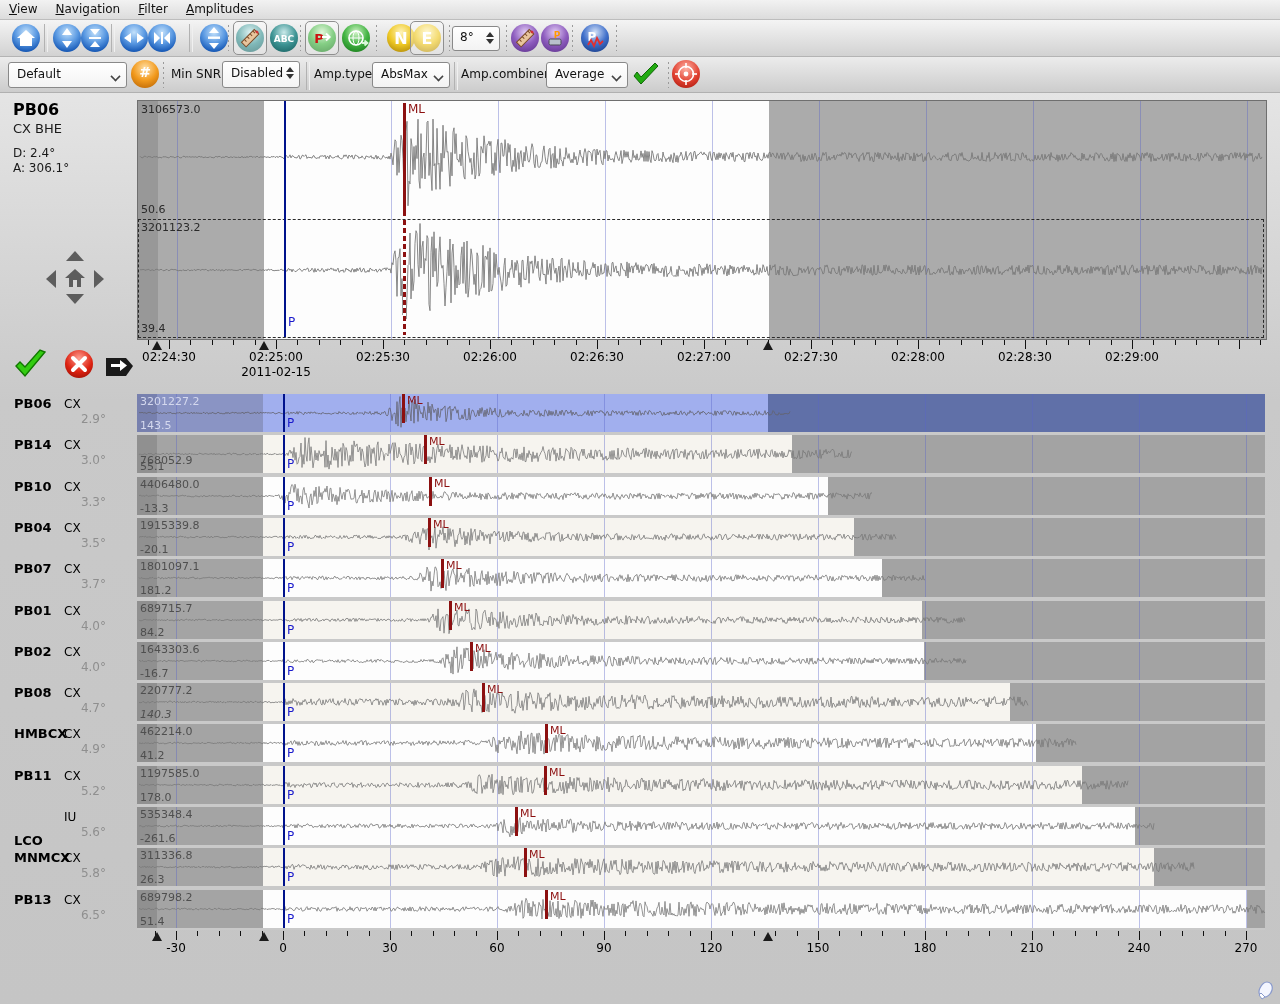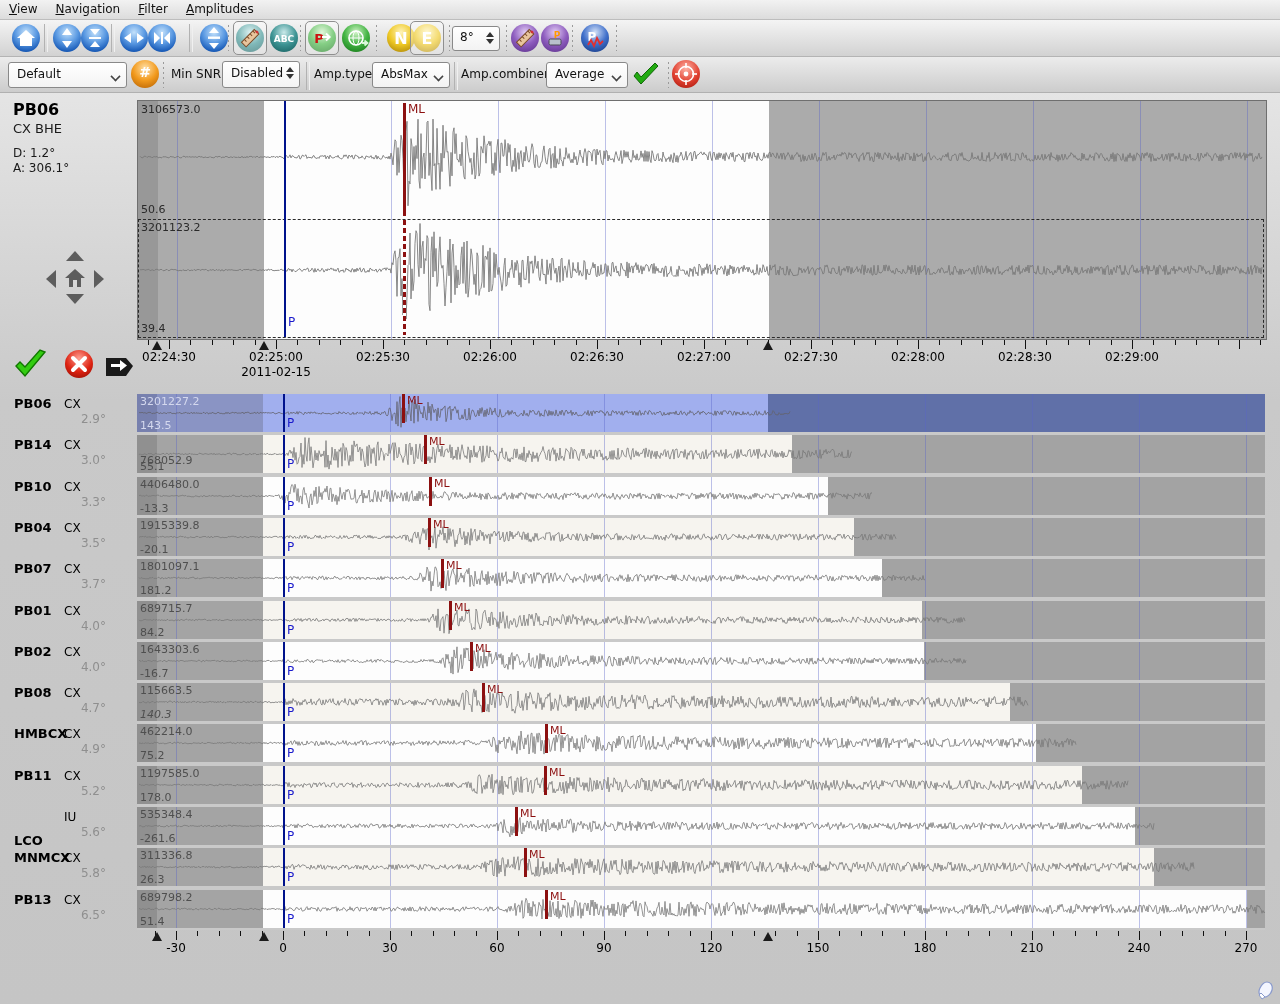--- a/index.html
+++ b/index.html
@@ -260,21 +260,21 @@
       <line x1="14" y1="20" x2="14" y2="25" stroke="#fff" stroke-width="1.6"></line>
       <line x1="3" y1="14" x2="8" y2="14" stroke="#fff" stroke-width="1.6"></line>
       <line x1="20" y1="14" x2="25" y2="14" stroke="#fff" stroke-width="1.6"></line>
     </svg>
   </div>
 </div>
 
 <div>
   <div id="sidebar-station">PB06</div>
   <div id="sidebar-channel">CX  BHE</div>
-  <div id="sidebar-dist">D:  1.2°</div>
+  <div id="sidebar-dist">D:  2.4°</div>
   <div id="sidebar-azi">A:  306.1°</div>
 
   <div class="nav-tri" style="left:66px;top:251px;border-left:9px solid transparent;border-right:9px solid transparent;border-bottom:10px solid #5d5d5d;"></div>
   <div class="nav-tri" style="left:46px;top:270px;border-top:9px solid transparent;border-bottom:9px solid transparent;border-right:10px solid #5d5d5d;"></div>
   <svg style="position:absolute;left:63px;top:266px;" width="24" height="24" viewBox="0 0 24 24">
     <path d="M12 3 L22 12 H18 V21 H6 V12 H2 Z" fill="#5d5d5d"></path>
     <rect x="10" y="14" width="4" height="7" fill="#d9d9d9"></rect>
   </svg>
   <div class="nav-tri" style="left:94px;top:270px;border-top:9px solid transparent;border-bottom:9px solid transparent;border-left:10px solid #5d5d5d;"></div>
   <div class="nav-tri" style="left:66px;top:294px;border-left:9px solid transparent;border-right:9px solid transparent;border-top:10px solid #5d5d5d;"></div>
@@ -623,21 +623,21 @@
       <div class="gridline" style="left: 895px;"></div>
       <div class="gridline" style="left: 1002px;"></div>
       <div class="gridline" style="left: 1109px;"></div>
       <svg width="1128" height="38" style="position: absolute; left: 0px; top: 0px;">
         <polyline points="2,19.4 3,19.7 4,19.6 5,19.4 6,18.3 7,19.0 8,19.7 9,19.8 10,19.7 11,18.4 12,19.7 13,19.8 14,19.1 15,18.6 16,18.4 17,19.4 18,19.8 19,19.0 20,18.4 21,19.3 22,18.9 23,18.6 24,19.0 25,18.6 26,19.1 27,18.4 28,19.3 29,18.2 30,19.3 31,19.5 32,18.1 33,18.1 34,18.1 35,19.4 36,19.3 37,18.2 38,18.7 39,19.8 40,18.2 41,19.0 42,19.6 43,18.6 44,19.3 45,19.6 46,18.7 47,19.9 48,18.3 49,19.4 50,19.7 51,19.1 52,19.1 53,18.6 54,19.6 55,18.9 56,18.3 57,18.3 58,18.6 59,19.6 60,18.9 61,18.2 62,19.2 63,19.2 64,19.5 65,18.5 66,19.7 67,19.4 68,19.6 69,18.9 70,18.9 71,19.3 72,18.6 73,18.3 74,18.5 75,19.3 76,18.2 77,19.6 78,18.7 79,19.2 80,19.7 81,18.2 82,19.6 83,18.5 84,18.6 85,19.7 86,19.5 87,18.6 88,19.6 89,19.7 90,18.7 91,19.0 92,18.8 93,18.5 94,19.1 95,18.4 96,19.5 97,18.8 98,19.1 99,18.6 100,19.5 101,19.2 102,18.5 103,19.6 104,19.0 105,19.8 106,18.3 107,18.4 108,18.9 109,19.6 110,19.7 111,18.3 112,19.9 113,18.6 114,18.3 115,19.0 116,19.5 117,19.5 118,18.4 119,18.3 120,19.3 121,19.2 122,19.4 123,19.0 124,18.6 125,19.8 126,19.8 127,18.9 128,18.6 129,18.5 130,19.2 131,19.5 132,18.2 133,19.6 134,19.7 135,19.5 136,19.3 137,19.8 138,19.1 139,19.0 140,19.4 141,19.4 142,18.4 143,19.7 144,18.3 145,19.1 146,20.2 147,21.0 148,15.8 149,21.8 150,18.8 151,21.7 152,17.8 153,20.9 154,17.7 155,20.4 156,15.6 157,17.9 158,18.4 159,17.6 160,22.4 161,18.8 162,18.9 163,22.3 164,19.3 165,21.9 166,17.5 167,19.0 168,16.3 169,18.1 170,21.4 171,19.3 172,19.4 173,19.7 174,15.9 175,21.6 176,19.8 177,18.6 178,20.8 179,22.1 180,17.9 181,18.1 182,15.6 183,16.5 184,20.8 185,22.1 186,16.9 187,21.3 188,21.3 189,16.6 190,19.2 191,19.3 192,16.8 193,15.8 194,19.6 195,18.9 196,15.6 197,20.5 198,20.6 199,22.1 200,21.4 201,17.7 202,22.3 203,19.6 204,19.0 205,17.3 206,18.4 207,19.7 208,15.5 209,20.2 210,21.3 211,22.1 212,16.8 213,15.9 214,18.0 215,21.5 216,19.7 217,22.3 218,21.4 219,16.3 220,21.0 221,18.1 222,16.6 223,15.5 224,17.0 225,16.0 226,18.4 227,19.6 228,18.4 229,15.9 230,17.7 231,17.7 232,17.5 233,16.0 234,18.8 235,22.0 236,18.3 237,17.5 238,17.4 239,15.6 240,17.4 241,15.9 242,21.9 243,17.8 244,17.9 245,18.5 246,22.3 247,19.7 248,17.2 249,22.3 250,16.3 251,20.0 252,16.7 253,16.1 254,17.6 255,17.7 256,16.9 257,19.6 258,22.1 259,16.8 260,21.4 261,21.4 262,15.9 263,16.2 264,17.6 265,17.4 266,22.0 267,20.1 268,21.4 269,18.8 270,19.7 271,19.4 272,17.2 273,18.2 274,18.3 275,21.0 276,18.3 277,22.5 278,17.2 279,21.7 280,17.6 281,18.4 282,20.3 283,19.6 284,19.3 285,22.0 286,19.5 287,19.9 288,22.0 289,19.0 290,16.4 291,16.4 292,17.0 293,19.0 294,17.2 295,18.0 296,22.1 297,16.9 298,16.4 299,15.9 300,17.8 301,21.2 302,21.9 303,21.9 304,16.5 305,17.7 306,21.6 307,22.3 308,17.9 309,19.7 310,22.1 311,15.6 312,19.5 313,16.9 314,20.7 315,23.1 316,16.5 317,22.8 318,18.8 319,16.9 320,21.6 321,19.7 322,23.6 323,19.2 324,16.3 325,10.7 326,9.8 327,26.9 328,21.2 329,7.0 330,8.2 331,9.0 332,21.6 333,21.2 334,22.5 335,28.9 336,10.9 337,5.9 338,14.0 339,7.4 340,22.5 341,17.4 342,18.6 343,22.7 344,22.2 345,29.5 346,23.1 347,11.9 348,12.3 349,27.1 350,28.3 351,21.2 352,29.1 353,9.3 354,21.4 355,21.8 356,10.6 357,15.9 358,24.9 359,16.6 360,9.8 361,11.2 362,10.8 363,22.4 364,21.1 365,9.4 366,13.6 367,13.0 368,16.3 369,18.3 370,24.9 371,22.6 372,14.3 373,11.9 374,11.0 375,28.1 376,26.0 377,27.9 378,30.2 379,23.8 380,22.7 381,8.0 382,19.4 383,24.3 384,24.7 385,17.7 386,27.5 387,20.6 388,15.7 389,10.4 390,27.1 391,13.0 392,15.3 393,9.4 394,11.4 395,15.7 396,21.1 397,18.1 398,20.2 399,25.5 400,19.8 401,9.8 402,11.9 403,20.8 404,14.7 405,26.7 406,19.7 407,24.3 408,16.8 409,14.2 410,15.3 411,11.2 412,13.4 413,9.8 414,27.7 415,19.2 416,26.1 417,24.1 418,15.7 419,17.4 420,22.5 421,27.6 422,18.6 423,11.7 424,15.7 425,21.5 426,22.7 427,23.6 428,21.3 429,24.4 430,23.5 431,12.9 432,23.2 433,14.8 434,21.3 435,14.5 436,16.6 437,16.9 438,13.3 439,27.8 440,16.6 441,24.0 442,24.4 443,21.7 444,17.1 445,24.3 446,14.7 447,21.0 448,26.8 449,14.2 450,25.0 451,24.0 452,13.3 453,21.5 454,21.0 455,25.1 456,26.4 457,19.5 458,23.4 459,20.7 460,15.6 461,20.6 462,14.7 463,13.2 464,23.0 465,24.3 466,14.9 467,12.5 468,18.7 469,21.0 470,23.6 471,24.9 472,16.8 473,18.0 474,15.5 475,13.1 476,22.6 477,21.3 478,14.3 479,24.2 480,25.6 481,24.0 482,25.6 483,24.5 484,20.3 485,12.0 486,17.6 487,18.7 488,15.6 489,23.8 490,19.9 491,19.6 492,17.1 493,18.6 494,14.5 495,11.7 496,19.9 497,16.3 498,26.0 499,18.1 500,12.4 501,13.4 502,16.7 503,13.5 504,18.5 505,19.6 506,20.1 507,13.2 508,12.0 509,16.6 510,17.1 511,24.0 512,26.1 513,23.2 514,24.7 515,23.0 516,26.1 517,17.4 518,17.9 519,19.5 520,15.1 521,24.0 522,20.9 523,22.0 524,23.5 525,21.8 526,23.4 527,20.2 528,20.8 529,16.6 530,19.3 531,19.7 532,14.9 533,21.5 534,24.7 535,12.7 536,14.1 537,12.6 538,17.8 539,16.2 540,20.1 541,19.7 542,21.6 543,24.7 544,25.6 545,14.7 546,23.5 547,16.5 548,24.3 549,19.4 550,18.0 551,18.1 552,22.7 553,22.1 554,18.2 555,13.6 556,17.4 557,12.8 558,22.7 559,22.9 560,15.1 561,15.9 562,22.6 563,17.5 564,20.6 565,16.0 566,23.5 567,23.0 568,20.5 569,17.2 570,25.1 571,14.2 572,15.4 573,13.9 574,21.8 575,13.2 576,23.9 577,25.0 578,15.2 579,24.1 580,21.1 581,21.0 582,15.5 583,17.1 584,21.1 585,12.7 586,24.0 587,15.4 588,18.7 589,19.4 590,20.7 591,17.1 592,18.3 593,24.7 594,21.3 595,23.7 596,13.1 597,18.6 598,22.5 599,17.5 600,20.3 601,14.0 602,21.2 603,19.2 604,13.2 605,20.2 606,16.3 607,24.2 608,23.0 609,19.6 610,22.7 611,24.2 612,15.4 613,15.3 614,20.4 615,19.7 616,22.4 617,21.9 618,24.6 619,25.1 620,16.6 621,15.7 622,14.2 623,21.4 624,18.2 625,18.0 626,25.0 627,21.0 628,24.2 629,22.2 630,17.6 631,23.7 632,24.1 633,20.4 634,16.9 635,17.5 636,23.4 637,23.3 638,21.9 639,22.3 640,17.9 641,14.5 642,19.8 643,13.7 644,23.4 645,18.7 646,14.4 647,19.8 648,14.2 649,21.0 650,23.5 651,20.4 652,15.9 653,14.0 654,17.4 655,14.4 656,19.3 657,23.1 658,19.3 659,23.0 660,23.8 661,19.6 662,21.3 663,14.1 664,18.4 665,24.0 666,24.1 667,22.3 668,17.5 669,24.3 670,21.0 671,17.1 672,21.3 673,23.5 674,18.8 675,17.7 676,15.5 677,23.1 678,18.8 679,15.9 680,20.9 681,17.5 682,16.1 683,16.6 684,13.8 685,23.0 686,19.7 687,24.2 688,23.6 689,22.6 690,16.8 691,17.6 692,23.7 693,23.2 694,14.0 695,24.6 696,20.0 697,20.9 698,23.8 699,24.1 700,20.6 701,22.9 702,17.7 703,22.8 704,20.1 705,18.3 706,22.1 707,15.9 708,22.9 709,24.4 710,17.2 711,16.3 712,18.6 713,19.6 714,13.7 715,13.4 716,20.9 717,16.4 718,20.3 719,13.6 720,17.6 721,14.5 722,22.8 723,24.6 724,18.0 725,16.3 726,22.4 727,18.8 728,22.8 729,24.2 730,16.8 731,22.0 732,21.7 733,24.4 734,15.2 735,13.5 736,17.7 737,21.4 738,16.9 739,21.5 740,19.3 741,14.6 742,24.2 743,21.2 744,21.1 745,21.3 746,22.1 747,18.8 748,23.3 749,22.6 750,19.9 751,15.4 752,17.7 753,19.3 754,16.9 755,23.0 756,16.3 757,22.7 758,14.4 759,18.3 760,17.6 761,22.7 762,16.8 763,20.2 764,22.3 765,23.3 766,20.5 767,19.6 768,17.9 769,19.2 770,18.7 771,16.7 772,21.6 773,23.2 774,16.1 775,21.8 776,16.1 777,18.1 778,17.3 779,19.1 780,19.1 781,22.1 782,18.7 783,17.6 784,17.1 785,14.2 786,16.1 787,21.3 788,17.6 789,15.6 790,15.9 791,14.3 792,15.7 793,21.3 794,19.6 795,24.2 796,19.0 797,18.1 798,23.5 799,20.2 800,15.9 801,20.7 802,14.8 803,22.4 804,22.0 805,22.3 806,22.8 807,21.0 808,15.6 809,19.4 810,20.0 811,24.1 812,23.5 813,21.0 814,16.1 815,16.8 816,20.7 817,19.7 818,23.0 819,23.6 820,21.4 821,17.1 822,14.2 823,17.9 824,23.6 825,21.8 826,15.8 827,23.3 828,20.3 829,14.3 830,19.0 831,16.1 832,17.0 833,18.4 834,15.3 835,19.5 836,19.9 837,20.9 838,18.0 839,19.0 840,21.0 841,18.1 842,17.1 843,16.9 844,16.1 845,17.6 846,18.1 847,15.8 848,19.7 849,22.8 850,19.2 851,24.0 852,14.6 853,20.2 854,20.6 855,15.5 856,17.0 857,13.8 858,13.9 859,20.5 860,20.5 861,20.2 862,20.5 863,20.2 864,20.1 865,18.3 866,22.6 867,15.3 868,21.9 869,21.0 870,17.4 871,16.2 872,17.2 873,13.9 874,15.7 875,16.0 876,17.3 877,13.7 878,19.7 879,22.5 880,19.7 881,13.9 882,19.5 883,14.0 884,21.5 885,18.8 886,23.1 887,22.3 888,17.5 889,17.9 890,20.1 891,22.4" fill="none" stroke="#7a7a7a" stroke-width="0.8"></polyline>
       </svg>
       <div class="pline" style="left: 146px; top: 0px; height: 38px;"></div>
       <div class="plabel" style="left: 150px; top: 22px;">P</div>
       <div class="mlline" style="left: 345px; top: 0px; height: 29px;"></div>
       <div class="mllabel" style="left: 350px; top: 0px;">ML</div>
-      <div class="amplabel" style="top: 1px; color: rgb(79, 79, 79);">115663.5</div>
+      <div class="amplabel" style="top: 1px; color: rgb(79, 79, 79);">220777.2</div>
       <div class="amplabel" style="top: 25px; color: rgb(79, 79, 79); font-style: italic;">140.3</div>
     </div>
     <div class="row" style="top: 332.4px;">
       <div class="rowbg" style="left: 0px; width: 20px; background: rgb(144, 144, 144);"></div>
       <div class="rowbg" style="left: 20px; width: 106px; background: rgb(164, 164, 164);"></div>
       <div class="rowbg" style="left: 126px; width: 773px; background: rgb(253, 253, 253);"></div>
       <div class="rowbg" style="left: 899px; width: 229px; background: rgb(163, 163, 163);"></div>
       <div class="gridline" style="left: 39px;"></div>
       <div class="gridline" style="left: 253px;"></div>
       <div class="gridline" style="left: 360px;"></div>
@@ -649,21 +649,21 @@
       <div class="gridline" style="left: 1002px;"></div>
       <div class="gridline" style="left: 1109px;"></div>
       <svg width="1128" height="38" style="position: absolute; left: 0px; top: 0px;">
         <polyline points="2,19.1 3,19.1 4,19.4 5,19.7 6,18.8 7,19.8 8,18.9 9,18.8 10,19.5 11,18.6 12,19.4 13,19.6 14,19.3 15,19.0 16,19.9 17,18.3 18,18.2 19,19.1 20,18.3 21,18.6 22,19.5 23,19.7 24,18.9 25,19.8 26,18.7 27,19.8 28,19.7 29,19.7 30,19.5 31,18.8 32,19.0 33,18.2 34,18.8 35,19.8 36,19.3 37,18.4 38,18.2 39,19.5 40,18.3 41,18.2 42,18.6 43,19.5 44,18.3 45,19.4 46,19.8 47,19.2 48,18.9 49,19.1 50,19.6 51,19.8 52,19.5 53,19.5 54,19.5 55,19.9 56,18.7 57,19.0 58,18.9 59,19.2 60,19.2 61,19.1 62,18.9 63,19.6 64,19.4 65,18.5 66,18.7 67,19.8 68,19.0 69,19.8 70,18.6 71,18.6 72,18.4 73,18.8 74,18.9 75,19.3 76,19.1 77,19.9 78,18.8 79,19.8 80,18.7 81,18.9 82,19.1 83,18.3 84,19.7 85,18.3 86,18.9 87,19.7 88,18.9 89,19.2 90,18.5 91,18.8 92,18.6 93,18.2 94,18.1 95,19.7 96,18.9 97,18.8 98,19.7 99,19.6 100,18.7 101,18.2 102,19.4 103,18.8 104,18.1 105,19.6 106,18.8 107,19.5 108,18.5 109,19.1 110,19.4 111,19.0 112,19.7 113,19.8 114,18.1 115,18.6 116,19.3 117,18.6 118,19.2 119,18.2 120,19.4 121,18.3 122,18.5 123,18.6 124,19.1 125,19.5 126,19.7 127,18.2 128,19.8 129,18.4 130,19.8 131,19.4 132,19.4 133,18.1 134,18.4 135,19.2 136,19.4 137,18.2 138,18.7 139,18.9 140,19.3 141,18.2 142,19.1 143,19.4 144,18.1 145,19.4 146,20.2 147,16.6 148,21.3 149,19.3 150,20.8 151,18.3 152,19.7 153,18.3 154,16.9 155,20.6 156,19.7 157,16.8 158,16.7 159,20.1 160,17.6 161,21.4 162,17.6 163,21.4 164,19.5 165,17.8 166,20.8 167,20.9 168,20.1 169,21.0 170,16.9 171,19.6 172,19.7 173,18.9 174,17.4 175,18.3 176,18.2 177,19.3 178,21.6 179,17.2 180,17.7 181,21.3 182,21.6 183,20.2 184,17.6 185,21.0 186,18.2 187,20.8 188,19.0 189,16.6 190,20.3 191,19.4 192,17.1 193,19.6 194,21.2 195,18.7 196,20.6 197,19.8 198,21.5 199,20.6 200,18.4 201,17.5 202,20.2 203,18.8 204,19.5 205,18.8 206,16.5 207,19.7 208,19.7 209,16.7 210,20.9 211,21.2 212,18.5 213,18.4 214,20.2 215,20.0 216,19.7 217,20.4 218,17.8 219,21.4 220,19.3 221,17.8 222,19.4 223,17.1 224,17.0 225,16.5 226,21.0 227,17.7 228,17.3 229,16.6 230,21.3 231,18.8 232,19.4 233,20.9 234,19.5 235,19.8 236,19.3 237,18.5 238,18.0 239,20.3 240,17.6 241,18.7 242,17.6 243,19.5 244,19.9 245,17.6 246,17.5 247,16.5 248,20.0 249,18.4 250,17.6 251,16.9 252,19.8 253,21.5 254,18.0 255,19.0 256,21.4 257,17.2 258,20.1 259,19.9 260,19.0 261,19.5 262,19.1 263,18.5 264,18.1 265,20.4 266,18.3 267,18.9 268,18.4 269,19.3 270,17.1 271,18.2 272,19.7 273,18.6 274,21.6 275,18.8 276,17.8 277,21.3 278,20.4 279,19.1 280,19.2 281,19.3 282,16.7 283,19.8 284,18.9 285,17.3 286,20.8 287,18.0 288,19.7 289,17.2 290,17.8 291,21.4 292,17.6 293,19.5 294,20.5 295,18.8 296,19.0 297,16.7 298,18.7 299,17.8 300,20.0 301,21.3 302,20.0 303,16.7 304,19.8 305,19.7 306,17.0 307,19.2 308,17.6 309,19.9 310,19.0 311,16.9 312,19.5 313,20.2 314,17.6 315,19.0 316,20.2 317,16.4 318,19.2 319,20.3 320,19.8 321,18.5 322,19.3 323,17.5 324,17.9 325,18.9 326,17.8 327,21.1 328,16.6 329,16.8 330,17.4 331,16.6 332,16.4 333,18.5 334,17.9 335,18.2 336,20.1 337,18.5 338,19.4 339,21.1 340,19.6 341,20.0 342,20.2 343,19.3 344,17.2 345,16.9 346,18.1 347,17.0 348,18.2 349,16.8 350,19.0 351,17.1 352,15.7 353,19.3 354,22.1 355,22.7 356,13.3 357,13.6 358,17.2 359,27.5 360,20.8 361,28.9 362,16.2 363,20.1 364,16.9 365,18.0 366,16.8 367,13.1 368,23.8 369,24.6 370,15.0 371,18.6 372,12.9 373,15.0 374,21.0 375,26.3 376,16.8 377,23.5 378,18.6 379,23.0 380,29.8 381,16.9 382,11.8 383,26.1 384,7.0 385,16.6 386,20.6 387,25.0 388,13.9 389,20.6 390,13.9 391,10.7 392,30.0 393,22.7 394,9.5 395,9.1 396,28.5 397,12.5 398,29.8 399,16.6 400,9.4 401,18.3 402,8.9 403,11.4 404,26.9 405,16.2 406,20.9 407,30.1 408,16.3 409,22.5 410,17.4 411,14.4 412,15.8 413,27.5 414,26.6 415,21.0 416,16.4 417,13.7 418,26.8 419,11.0 420,18.3 421,13.9 422,10.1 423,11.3 424,27.6 425,11.4 426,24.1 427,13.3 428,16.6 429,12.2 430,11.1 431,10.6 432,27.6 433,14.1 434,18.0 435,12.3 436,15.0 437,24.0 438,19.0 439,25.6 440,14.5 441,24.4 442,22.5 443,28.1 444,18.5 445,13.5 446,24.6 447,24.2 448,11.4 449,11.3 450,17.7 451,18.6 452,14.6 453,16.1 454,17.1 455,18.9 456,23.3 457,15.5 458,18.5 459,27.1 460,12.3 461,25.2 462,13.3 463,18.3 464,24.7 465,26.5 466,21.1 467,24.1 468,26.0 469,26.1 470,24.9 471,19.1 472,17.9 473,21.0 474,20.2 475,27.6 476,17.7 477,17.7 478,19.1 479,24.0 480,14.5 481,21.6 482,12.0 483,20.5 484,14.6 485,12.5 486,12.5 487,13.4 488,22.5 489,24.9 490,20.9 491,15.7 492,19.6 493,24.0 494,12.1 495,13.0 496,11.7 497,24.3 498,24.0 499,17.3 500,17.1 501,12.1 502,12.9 503,11.1 504,23.0 505,21.5 506,15.4 507,12.0 508,16.1 509,25.5 510,22.2 511,20.0 512,16.6 513,25.6 514,22.6 515,22.6 516,12.2 517,24.7 518,22.8 519,25.4 520,22.1 521,18.1 522,21.5 523,22.0 524,20.6 525,22.9 526,20.1 527,12.7 528,20.2 529,22.6 530,24.5 531,25.8 532,20.5 533,19.9 534,23.3 535,17.6 536,18.0 537,20.0 538,15.8 539,12.6 540,20.6 541,12.8 542,18.0 543,16.4 544,16.4 545,19.4 546,15.5 547,19.9 548,23.4 549,20.9 550,25.8 551,13.9 552,19.6 553,16.0 554,14.8 555,20.3 556,14.5 557,15.0 558,13.3 559,14.4 560,19.3 561,16.8 562,22.8 563,19.6 564,23.3 565,17.7 566,16.5 567,16.9 568,17.2 569,21.4 570,14.8 571,22.9 572,18.7 573,22.5 574,22.6 575,21.1 576,13.4 577,23.1 578,12.7 579,14.1 580,15.2 581,17.9 582,17.9 583,13.2 584,19.2 585,20.7 586,21.7 587,19.9 588,13.8 589,22.1 590,19.7 591,16.3 592,23.1 593,21.9 594,19.9 595,16.2 596,16.2 597,25.2 598,17.8 599,23.9 600,21.2 601,14.1 602,25.0 603,17.3 604,13.8 605,22.6 606,13.7 607,21.3 608,16.5 609,16.1 610,14.8 611,24.8 612,23.4 613,19.6 614,19.5 615,17.5 616,14.5 617,19.8 618,20.4 619,22.7 620,18.5 621,21.3 622,16.3 623,22.7 624,21.1 625,22.5 626,24.7 627,24.9 628,19.1 629,22.2 630,18.5 631,20.1 632,15.8 633,17.9 634,23.2 635,19.9 636,18.8 637,23.0 638,18.4 639,14.4 640,21.2 641,22.1 642,14.0 643,19.2 644,14.5 645,17.2 646,16.5 647,14.1 648,23.3 649,15.6 650,21.7 651,13.4 652,23.7 653,15.2 654,14.2 655,22.7 656,23.6 657,15.1 658,22.9 659,18.0 660,18.2 661,24.3 662,23.4 663,24.1 664,16.1 665,18.2 666,18.5 667,16.0 668,14.8 669,19.3 670,22.5 671,16.5 672,23.0 673,23.6 674,23.7 675,13.9 676,18.3 677,16.8 678,15.3 679,16.6 680,18.0 681,20.1 682,17.8 683,19.1 684,22.3 685,19.0 686,17.8 687,13.9 688,17.2 689,21.1 690,19.2 691,13.8 692,23.3 693,16.5 694,20.6 695,18.6 696,15.6 697,15.7 698,15.3 699,14.8 700,16.5 701,24.1 702,22.5 703,22.3 704,23.0 705,14.1 706,23.5 707,21.1 708,22.5 709,17.4 710,24.2 711,14.9 712,21.3 713,17.1 714,16.9 715,20.1 716,22.6 717,22.5 718,22.3 719,18.0 720,17.8 721,19.9 722,17.8 723,18.2 724,17.8 725,21.7 726,15.1 727,15.0 728,17.2 729,14.7 730,17.1 731,22.6 732,19.7 733,14.9 734,16.2 735,18.5 736,16.2 737,17.7 738,14.3 739,19.4 740,23.4 741,15.3 742,22.9 743,14.1 744,23.3 745,19.4 746,19.0 747,14.9 748,13.9 749,23.6 750,14.0 751,19.4 752,23.8 753,19.1 754,21.0 755,16.0 756,14.6 757,18.9 758,18.0 759,17.6 760,17.8 761,16.3 762,24.0 763,15.8 764,16.4 765,18.8 766,16.7 767,15.7 768,17.9 769,14.3 770,15.5 771,20.6 772,23.9 773,18.9 774,22.5 775,18.1 776,23.9 777,19.7 778,14.9 779,17.3 780,16.4 781,17.8 782,16.0 783,18.2 784,20.9 785,20.2 786,19.8 787,18.7 788,20.8 789,18.7 790,16.6 791,22.1 792,20.1 793,15.6 794,23.0 795,20.2 796,22.5 797,14.3 798,15.6 799,16.9 800,20.9 801,19.7 802,21.9 803,22.0 804,20.8 805,23.2 806,16.1 807,17.7 808,15.5 809,16.3 810,15.0 811,14.8 812,16.9 813,22.6 814,21.8 815,22.1 816,21.9 817,22.1 818,15.1 819,21.5 820,21.6 821,20.8 822,22.1 823,18.9 824,19.5 825,18.8 826,17.4 827,15.2 828,21.7 829,21.3 830,18.0 831,17.7 832,15.2 833,15.2 834,22.6 835,20.2 836,20.3 837,17.5 838,15.5 839,20.2 840,18.9 841,22.3 842,16.2 843,21.1 844,19.0 845,20.8 846,23.3 847,15.2 848,15.5 849,17.8 850,18.5 851,15.9 852,19.7 853,18.9 854,15.1 855,22.0 856,20.3 857,17.8 858,17.7 859,16.9 860,14.9 861,15.9 862,19.9 863,21.9 864,15.6 865,22.3 866,15.2 867,18.5 868,21.2 869,16.3 870,23.5 871,18.2 872,21.2 873,15.3 874,15.6 875,14.8 876,14.6 877,23.2 878,18.6 879,20.6 880,19.1 881,22.3 882,14.7 883,18.1 884,14.5 885,15.8 886,17.0 887,21.5 888,21.0 889,18.1 890,21.6 891,20.3 892,15.5 893,22.9 894,19.0 895,16.7 896,22.3 897,19.1 898,17.6 899,16.3 900,15.8 901,19.9 902,15.9 903,20.7 904,23.2 905,15.7 906,22.9 907,15.5 908,14.6 909,16.7 910,17.8 911,23.2 912,14.6 913,15.0 914,18.2 915,19.8 916,20.8 917,19.3 918,15.8 919,22.1 920,17.9 921,19.2 922,23.0 923,19.4 924,20.4 925,17.0 926,23.2 927,18.1 928,16.8 929,18.5 930,14.6 931,14.9 932,20.7 933,15.4 934,15.6 935,21.6 936,16.4 937,18.6 938,17.4 939,20.7" fill="none" stroke="#7a7a7a" stroke-width="0.8"></polyline>
       </svg>
       <div class="pline" style="left: 146px; top: 0px; height: 38px;"></div>
       <div class="plabel" style="left: 150px; top: 22px;">P</div>
       <div class="mlline" style="left: 408px; top: 0px; height: 29px;"></div>
       <div class="mllabel" style="left: 413px; top: 0px;">ML</div>
       <div class="amplabel" style="top: 1px; color: rgb(79, 79, 79);">462214.0</div>
-      <div class="amplabel" style="top: 25px; color: rgb(79, 79, 79);">75.2</div>
+      <div class="amplabel" style="top: 25px; color: rgb(79, 79, 79);">41.2</div>
     </div>
     <div class="row" style="top: 373.7px;">
       <div class="rowbg" style="left: 0px; width: 20px; background: rgb(144, 144, 144);"></div>
       <div class="rowbg" style="left: 20px; width: 106px; background: rgb(164, 164, 164);"></div>
       <div class="rowbg" style="left: 126px; width: 819px; background: rgb(246, 244, 239);"></div>
       <div class="rowbg" style="left: 945px; width: 183px; background: rgb(163, 163, 163);"></div>
       <div class="gridline" style="left: 39px;"></div>
       <div class="gridline" style="left: 253px;"></div>
       <div class="gridline" style="left: 360px;"></div>
       <div class="gridline" style="left: 467px;"></div>

